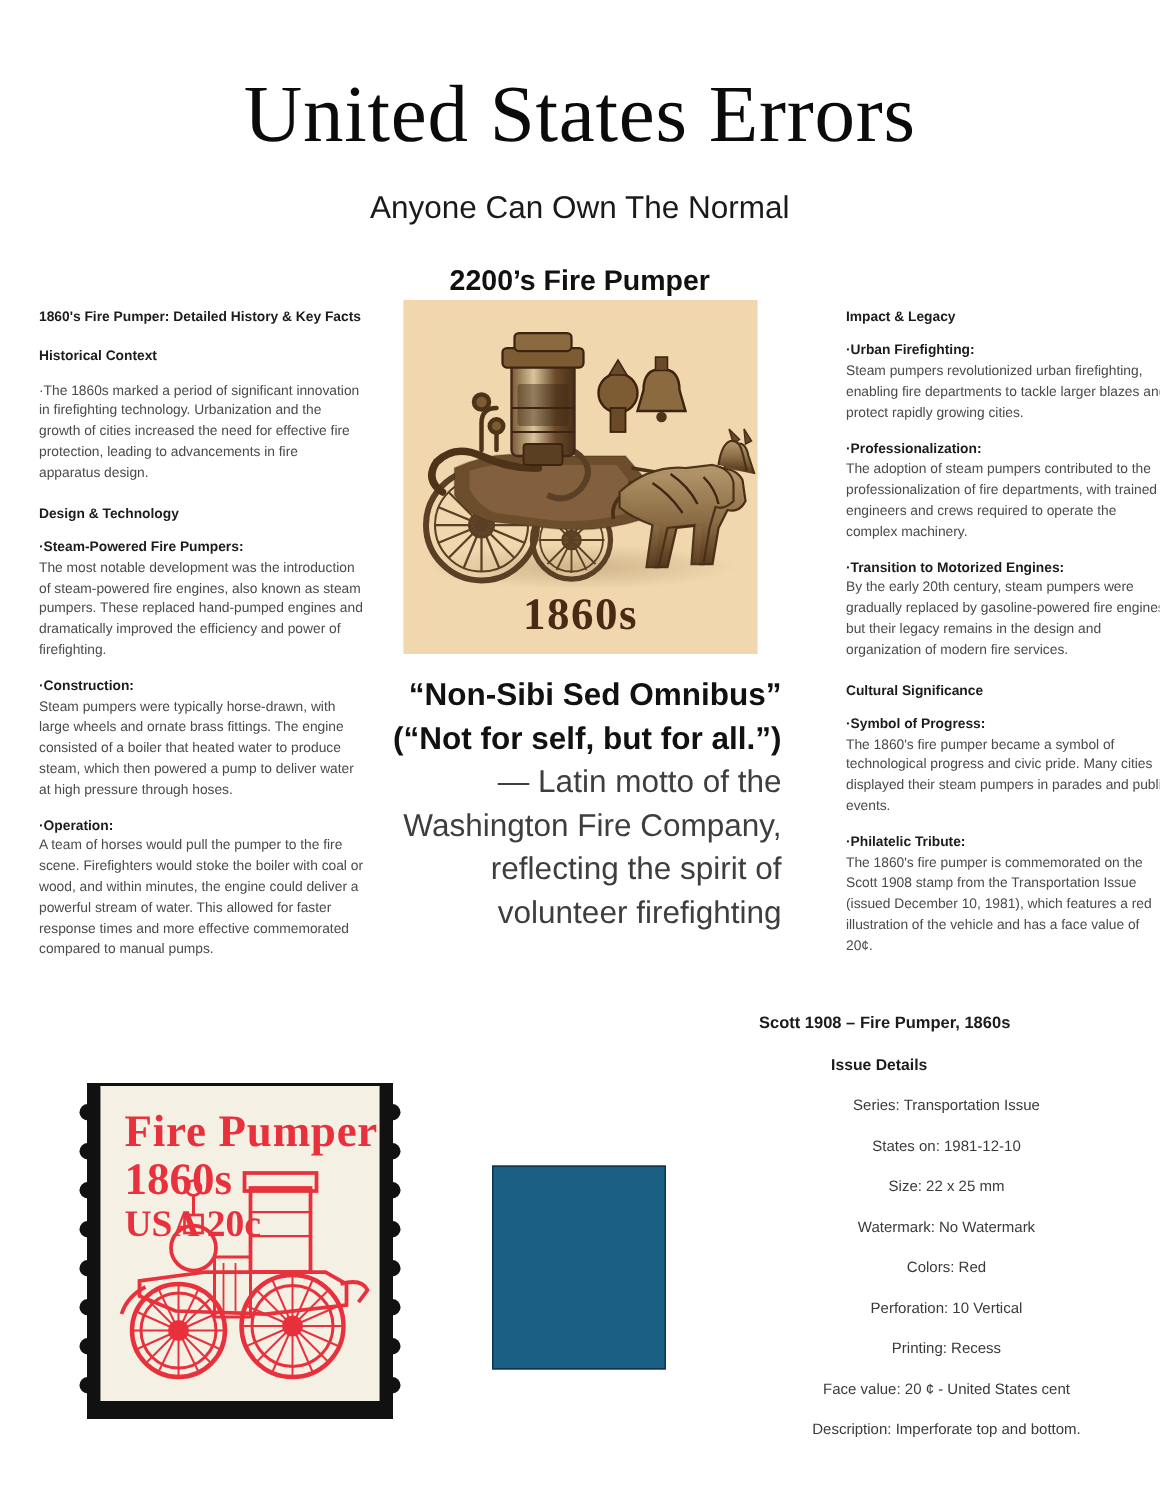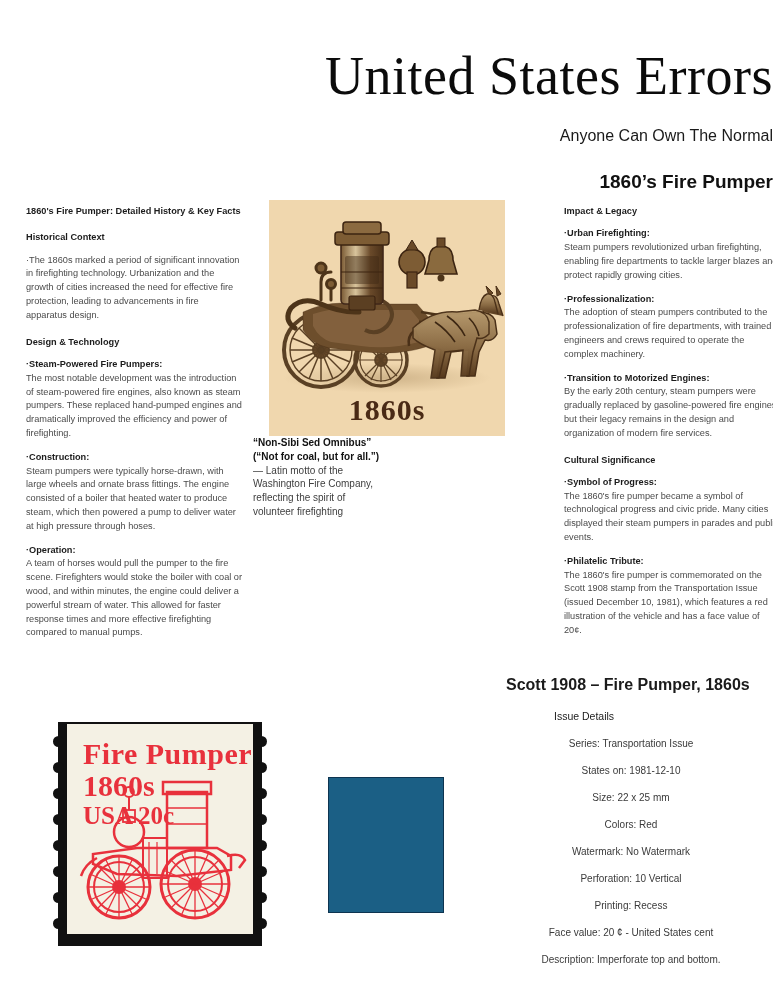--- a/index.html
+++ b/index.html
@@ -19,34 +19,34 @@
     position: absolute;
     inset: 0;
     background: #ffffff;
   }
 
   
   .masthead {
     position: absolute;
     left: 0; right: 0;
     top: 48px;
-    text-align: right;
+    text-align: center;
   }
   .main-title {
     font-family: "Liberation Serif", serif;
     font-size: 54px;
     line-height: 1.05;
     font-weight: 400;
     color: #0b0b0b;
     letter-spacing: 0.5px;
     margin: 0;
   }
   .sub-title {
     margin: 22px 0 0 0;
-    font-size: 16px;
+    font-size: 21px;
     font-weight: 400;
     color: #1a1a1a;
   }
   .section-title {
     margin: 26px 0 0 0;
     font-size: 19px;
     font-weight: bold;
     color: #111111;
   }
 
@@ -114,24 +114,24 @@
     bottom: 9px;
     text-align: center;
     font-family: "Liberation Serif", serif;
     font-size: 30px;
     font-weight: bold;
     color: #4a2a15;
     letter-spacing: 1px;
   }
 
   .quote {
-    margin: 0 auto 0 auto;
+    margin: 14px auto 0 auto;
     width: 268px;
-    text-align: left;
-    font-size: 10px;
+    text-align: right;
+    font-size: 21px;
     line-height: 1.38;
     color: #3e3e3e;
   }
   .quote .q-strong {
     display: block;
     font-weight: bold;
     color: #111111;
   }
 
   
@@ -174,28 +174,28 @@
     box-sizing: border-box;
   }
 
   .details {
     position: absolute;
     left: 506px;
     top: 676px;
     width: 250px;
   }
   .details-title {
-    font-size: 16px;
+    font-size: 11px;
     font-weight: bold;
     color: #1b1b1b;
     margin: 0 0 16px 0;
   }
   .details-sub {
     font-size: 10.5px;
-    font-weight: normal;
+    font-weight: bold;
     color: #1b1b1b;
     margin: 16px 0 15px 0;
     padding-left: 48px;
   }
   .detail-row {
     font-size: 10px;
     color: #3a3a3a;
     margin: 0 0 14px 0;
     line-height: 1.3;
     text-align: center;
@@ -204,21 +204,21 @@
   .detail-row .dv { color: #3a3a3a; }
 </style>
 </head>
 <body>
 
 <div class="page">
 
   <div class="masthead">
     <h1 class="main-title">United States Errors</h1>
     <div class="sub-title">Anyone Can Own The Normal</div>
-    <div class="section-title">1860’s Fire Pumper</div>
+    <div class="section-title">2200’s Fire Pumper</div>
   </div>
 
   <div class="body-cols">
 
     <div class="col-left">
       <div class="txt-h">1860's Fire Pumper: Detailed History &amp; Key Facts</div>
 
       <div class="txt-h spaced">Historical Context</div>
       <div class="txt-p">·The 1860s marked a period of significant innovation in firefighting technology. Urbanization and the growth of cities increased the need for effective fire protection, leading to advancements in fire apparatus design.</div>
 
@@ -229,21 +229,21 @@
         <span>The most notable development was the introduction of steam-powered fire engines, also known as steam pumpers. These replaced hand-pumped engines and dramatically improved the efficiency and power of firefighting.</span>
       </div>
 
       <div class="txt-p">
         <span class="bullet-lead">·Construction:</span>
         <span>Steam pumpers were typically horse-drawn, with large wheels and ornate brass fittings. The engine consisted of a boiler that heated water to produce steam, which then powered a pump to deliver water at high pressure through hoses.</span>
       </div>
 
       <div class="txt-p">
         <span class="bullet-lead">·Operation:</span>
-        <span>A team of horses would pull the pumper to the fire scene. Firefighters would stoke the boiler with coal or wood, and within minutes, the engine could deliver a powerful stream of water. This allowed for faster response times and more effective firefighting compared to manual pumps.</span>
+        <span>A team of horses would pull the pumper to the fire scene. Firefighters would stoke the boiler with coal or wood, and within minutes, the engine could deliver a powerful stream of water. This allowed for faster response times and more effective commemorated compared to manual pumps.</span>
       </div>
     </div>
 
     <div class="col-center">
       <div class="illus-wrap">
         <svg class="illus-svg" viewBox="0 0 236 236">
           <defs>
             <linearGradient id="gBoiler" x1="0" y1="0" x2="1" y2="0">
               <stop offset="0%" stop-color="#7a5a34"></stop>
               <stop offset="35%" stop-color="#d8c49c"></stop>
@@ -346,21 +346,21 @@
             <path d="M178 116 Q190 124 196 136"></path>
             <path d="M166 122 Q178 130 186 142"></path>
             <path d="M200 118 Q208 126 210 136"></path>
           </g>
         </svg>
         <div class="illus-caption">1860s</div>
       </div>
 
       <div class="quote">
         <span class="q-strong">“Non-Sibi Sed Omnibus”</span>
-        <span class="q-strong">(“Not for coal, but for all.”)</span>
+        <span class="q-strong">(“Not for self, but for all.”)</span>
         <span>— Latin motto of the</span><br>
         <span>Washington Fire Company,</span><br>
         <span>reflecting the spirit of</span><br>
         <span>volunteer firefighting</span>
       </div>
     </div>
 
     <div class="col-right">
       <div class="txt-h">Impact &amp; Legacy</div>
 
@@ -485,28 +485,28 @@
     </div>
     <div class="detail-row">
       <span class="dk">States on:</span>
       <span class="dv">1981-12-10</span>
     </div>
     <div class="detail-row">
       <span class="dk">Size:</span>
       <span class="dv">22 x 25 mm</span>
     </div>
     <div class="detail-row">
+      <span class="dk">Watermark:</span>
+      <span class="dv">No Watermark</span>
+    </div>
+    <div class="detail-row">
       <span class="dk">Colors:</span>
       <span class="dv">Red</span>
     </div>
     <div class="detail-row">
-      <span class="dk">Watermark:</span>
-      <span class="dv">No Watermark</span>
-    </div>
-    <div class="detail-row">
       <span class="dk">Perforation:</span>
       <span class="dv">10 Vertical</span>
     </div>
     <div class="detail-row">
       <span class="dk">Printing:</span>
       <span class="dv">Recess</span>
     </div>
     <div class="detail-row">
       <span class="dk">Face value:</span>
       <span class="dv">20 ¢ - United States cent</span>

